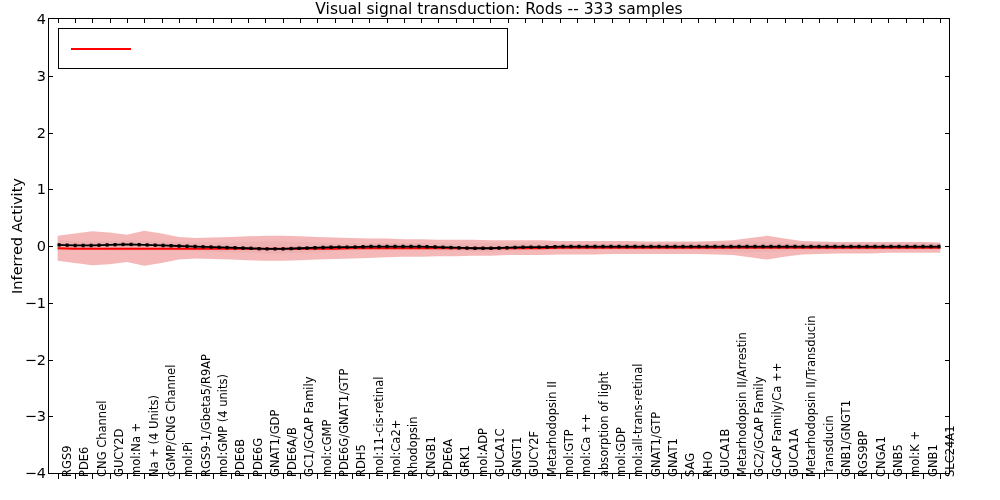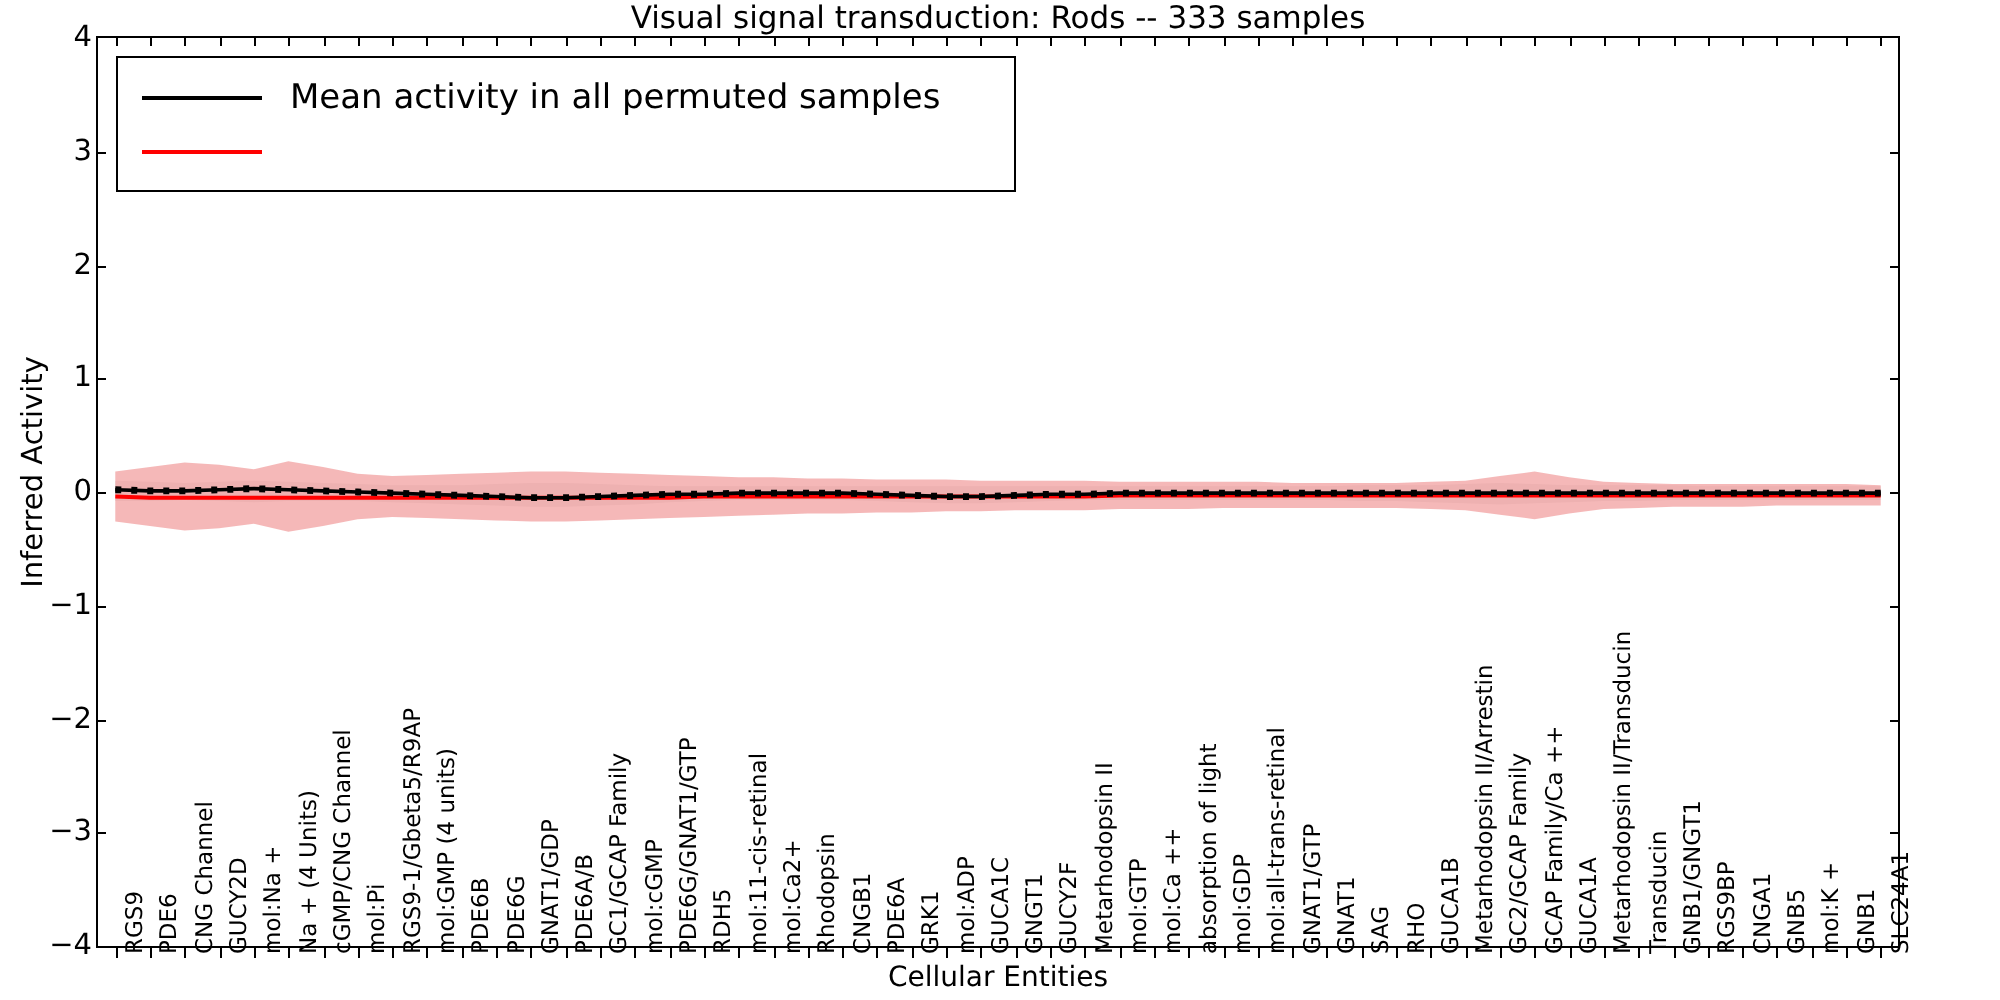--- a/index.html
+++ b/index.html
@@ -148,21 +148,20 @@
   }
 </style>
 </head>
 <body>
 
 <div id="figure">
 
   <div id="chart-title">Visual signal transduction: Rods -- 333 samples</div>
 
   <div id="y-axis-label">Inferred Activity</div>
-  <div id="x-axis-label">Cellular Entities</div>
 
   <div id="y-ticks">
       <div class="ytick-label" style="top: 19px;">4</div>
       <div class="ytick-label" style="top: 75.75px;">3</div>
       <div class="ytick-mark" style="top: 75.75px;"></div>
       <div class="ytick-mark-right" style="top: 75.75px;"></div>
       <div class="ytick-label" style="top: 132.5px;">2</div>
       <div class="ytick-mark" style="top: 132.5px;"></div>
       <div class="ytick-mark-right" style="top: 132.5px;"></div>
       <div class="ytick-label" style="top: 189.25px;">1</div>
@@ -348,21 +347,17 @@
       <polygon id="band-permuted" fill="#c9c9c9" fill-opacity="0.55" stroke="none" points="8.65,221.32 25.96,221.89 43.27,222.46 60.58,221.89 77.88,221.32 95.19,221.89 112.50,222.46 129.81,223.03 147.12,223.59 164.42,223.59 181.73,223.59 199.04,223.03 216.35,222.46 233.65,222.46 250.96,223.03 268.27,223.59 285.58,224.16 302.88,224.16 320.19,224.16 337.50,224.16 354.81,224.16 372.12,224.16 389.42,224.16 406.73,224.16 424.04,224.16 441.35,224.16 458.65,224.16 475.96,224.16 493.27,224.16 510.58,224.16 527.88,224.16 545.19,224.16 562.50,224.16 579.81,224.16 597.12,224.16 614.42,224.16 631.73,223.59 649.04,223.59 666.35,223.59 683.65,223.03 700.96,222.46 718.27,223.03 735.58,223.59 752.88,223.59 770.19,223.59 787.50,223.59 804.81,224.16 822.12,224.16 839.42,224.16 856.73,224.16 874.04,224.16 891.35,224.16 891.35,230.97 874.04,230.97 856.73,230.97 839.42,230.97 822.12,230.97 804.81,230.97 787.50,230.97 770.19,231.54 752.88,231.54 735.58,232.11 718.27,232.67 700.96,233.24 683.65,232.67 666.35,232.11 649.04,231.54 631.73,231.54 614.42,230.97 597.12,230.97 579.81,230.97 562.50,230.97 545.19,230.97 527.88,230.97 510.58,230.97 493.27,230.97 475.96,231.54 458.65,232.11 441.35,232.67 424.04,232.67 406.73,232.11 389.42,231.54 372.12,230.97 354.81,230.97 337.50,230.97 320.19,230.97 302.88,231.54 285.58,232.11 268.27,233.24 250.96,233.81 233.65,234.38 216.35,234.38 199.04,233.81 181.73,233.24 164.42,232.67 147.12,232.11 129.81,231.54 112.50,231.54 95.19,231.54 77.88,232.11 60.58,231.54 43.27,230.97 25.96,231.54 8.65,231.54"></polygon>
       <polygon id="band-patient" fill="#f2a0a0" fill-opacity="0.75" stroke="none" points="8.65,216.78 25.96,214.51 43.27,212.25 60.58,213.38 77.88,215.65 95.19,211.68 112.50,214.51 129.81,217.92 147.12,219.06 164.42,218.49 181.73,217.92 199.04,217.35 216.35,216.78 233.65,216.78 250.96,217.35 268.27,217.92 285.58,218.49 302.88,219.06 320.19,219.62 337.50,219.62 354.81,220.19 372.12,220.19 389.42,220.76 406.73,220.76 424.04,220.76 441.35,221.32 458.65,221.32 475.96,221.32 493.27,221.32 510.58,221.89 527.88,221.89 545.19,221.89 562.50,221.89 579.81,221.89 597.12,222.46 614.42,222.46 631.73,222.46 649.04,222.46 666.35,221.89 683.65,221.32 700.96,219.06 718.27,216.78 735.58,219.62 752.88,221.89 770.19,222.46 787.50,223.03 804.81,223.03 822.12,223.03 839.42,223.03 856.73,223.03 874.04,223.03 891.35,223.59 891.35,233.81 874.04,233.81 856.73,233.81 839.42,233.81 822.12,234.38 804.81,234.38 787.50,234.38 770.19,234.94 752.88,235.51 735.58,237.78 718.27,240.62 700.96,238.35 683.65,236.08 666.35,235.51 649.04,234.94 631.73,234.94 614.42,234.94 597.12,234.94 579.81,234.94 562.50,234.94 545.19,235.51 527.88,235.51 510.58,235.51 493.27,236.08 475.96,236.08 458.65,236.08 441.35,236.65 424.04,236.65 406.73,237.21 389.42,237.21 372.12,237.78 354.81,237.78 337.50,238.35 320.19,238.92 302.88,239.48 285.58,240.05 268.27,240.62 250.96,241.19 233.65,241.75 216.35,241.75 199.04,241.19 181.73,240.62 164.42,240.05 147.12,239.48 129.81,240.62 112.50,244.02 95.19,246.86 77.88,242.89 60.58,245.16 43.27,246.29 25.96,244.02 8.65,241.75"></polygon>
       <polyline id="line-patient" fill="none" stroke="#ff0000" stroke-width="2" points="8.65,229.27 25.96,229.84 43.27,229.84 60.58,229.84 77.88,229.84 95.19,229.84 112.50,229.84 129.81,229.84 147.12,229.84 164.42,229.84 181.73,229.84 199.04,229.84 216.35,229.84 233.65,229.84 250.96,229.84 268.27,229.84 285.58,229.84 302.88,229.27 320.19,229.27 337.50,229.27 354.81,229.27 372.12,229.27 389.42,229.27 406.73,229.27 424.04,229.27 441.35,229.27 458.65,229.27 475.96,229.27 493.27,229.27 510.58,228.70 527.88,228.70 545.19,228.70 562.50,228.70 579.81,228.70 597.12,228.70 614.42,228.70 631.73,228.70 649.04,228.70 666.35,228.70 683.65,228.70 700.96,228.70 718.27,228.70 735.58,228.70 752.88,228.70 770.19,228.70 787.50,228.70 804.81,228.70 822.12,228.70 839.42,228.70 856.73,228.70 874.04,228.70 891.35,228.70"></polyline>
       <polyline id="line-permuted-solid" fill="none" stroke="#000000" stroke-width="1.8" points="8.65,225.87 25.96,226.43 43.27,226.43 60.58,225.87 77.88,225.30 95.19,225.87 112.50,226.43 129.81,227.00 147.12,227.57 164.42,228.13 181.73,228.70 199.04,229.27 216.35,229.84 233.65,229.84 250.96,229.27 268.27,228.70 285.58,228.13 302.88,228.13 320.19,227.57 337.50,227.57 354.81,227.57 372.12,227.57 389.42,228.13 406.73,228.70 424.04,229.27 441.35,229.27 458.65,228.70 475.96,228.13 493.27,228.13 510.58,227.57 527.88,227.57 545.19,227.57 562.50,227.57 579.81,227.57 597.12,227.57 614.42,227.57 631.73,227.57 649.04,227.57 666.35,227.57 683.65,227.57 700.96,227.57 718.27,227.57 735.58,227.57 752.88,227.57 770.19,227.57 787.50,227.57 804.81,227.57 822.12,227.57 839.42,227.57 856.73,227.57 874.04,227.57 891.35,227.57"></polyline>
       <polyline id="line-permuted-dots" fill="none" stroke="#000000" stroke-width="3.4" stroke-dasharray="3 5" stroke-linecap="butt" points="8.65,225.87 25.96,226.43 43.27,226.43 60.58,225.87 77.88,225.30 95.19,225.87 112.50,226.43 129.81,227.00 147.12,227.57 164.42,228.13 181.73,228.70 199.04,229.27 216.35,229.84 233.65,229.84 250.96,229.27 268.27,228.70 285.58,228.13 302.88,228.13 320.19,227.57 337.50,227.57 354.81,227.57 372.12,227.57 389.42,228.13 406.73,228.70 424.04,229.27 441.35,229.27 458.65,228.70 475.96,228.13 493.27,228.13 510.58,227.57 527.88,227.57 545.19,227.57 562.50,227.57 579.81,227.57 597.12,227.57 614.42,227.57 631.73,227.57 649.04,227.57 666.35,227.57 683.65,227.57 700.96,227.57 718.27,227.57 735.58,227.57 752.88,227.57 770.19,227.57 787.50,227.57 804.81,227.57 822.12,227.57 839.42,227.57 856.73,227.57 874.04,227.57 891.35,227.57"></polyline>
     </svg>
   </div>
 
   <div id="legend">
     <div class="legend-row">
-      <span class="legend-swatch" style="background:#000000;"></span>
-      <span class="legend-text">Mean activity in all permuted samples</span>
-    </div>
-    <div class="legend-row">
       <span class="legend-swatch" style="background:#ff0000;"></span>
     </div>
   </div>
 
 </div>
 
 </body></html>

